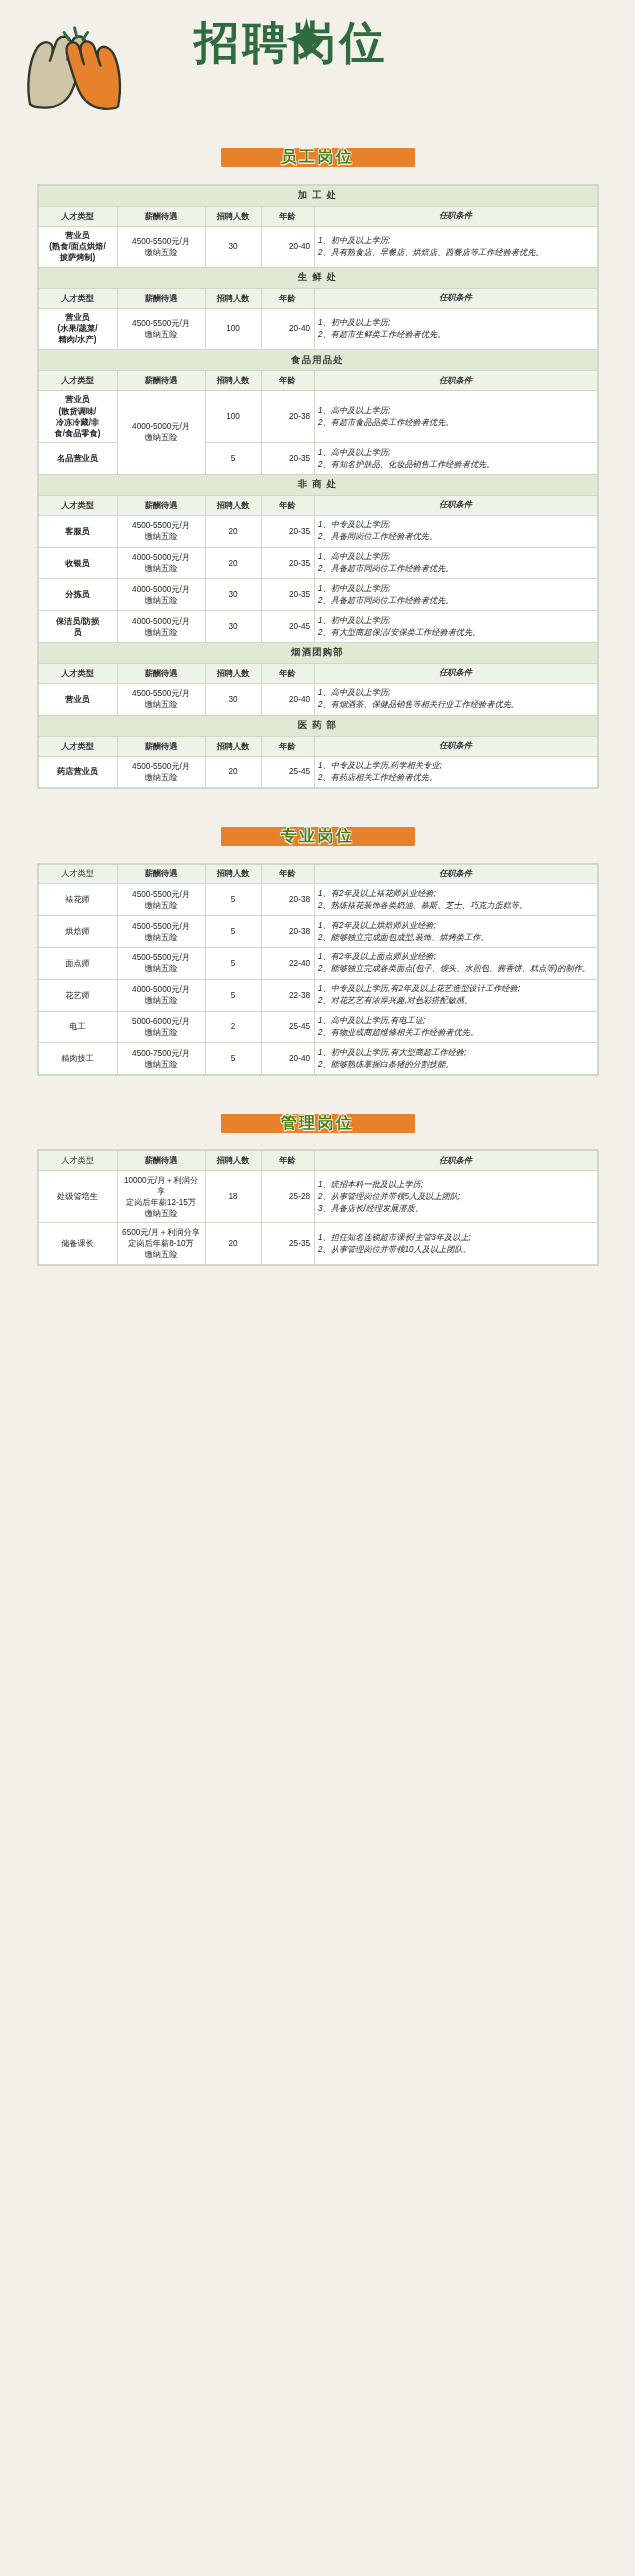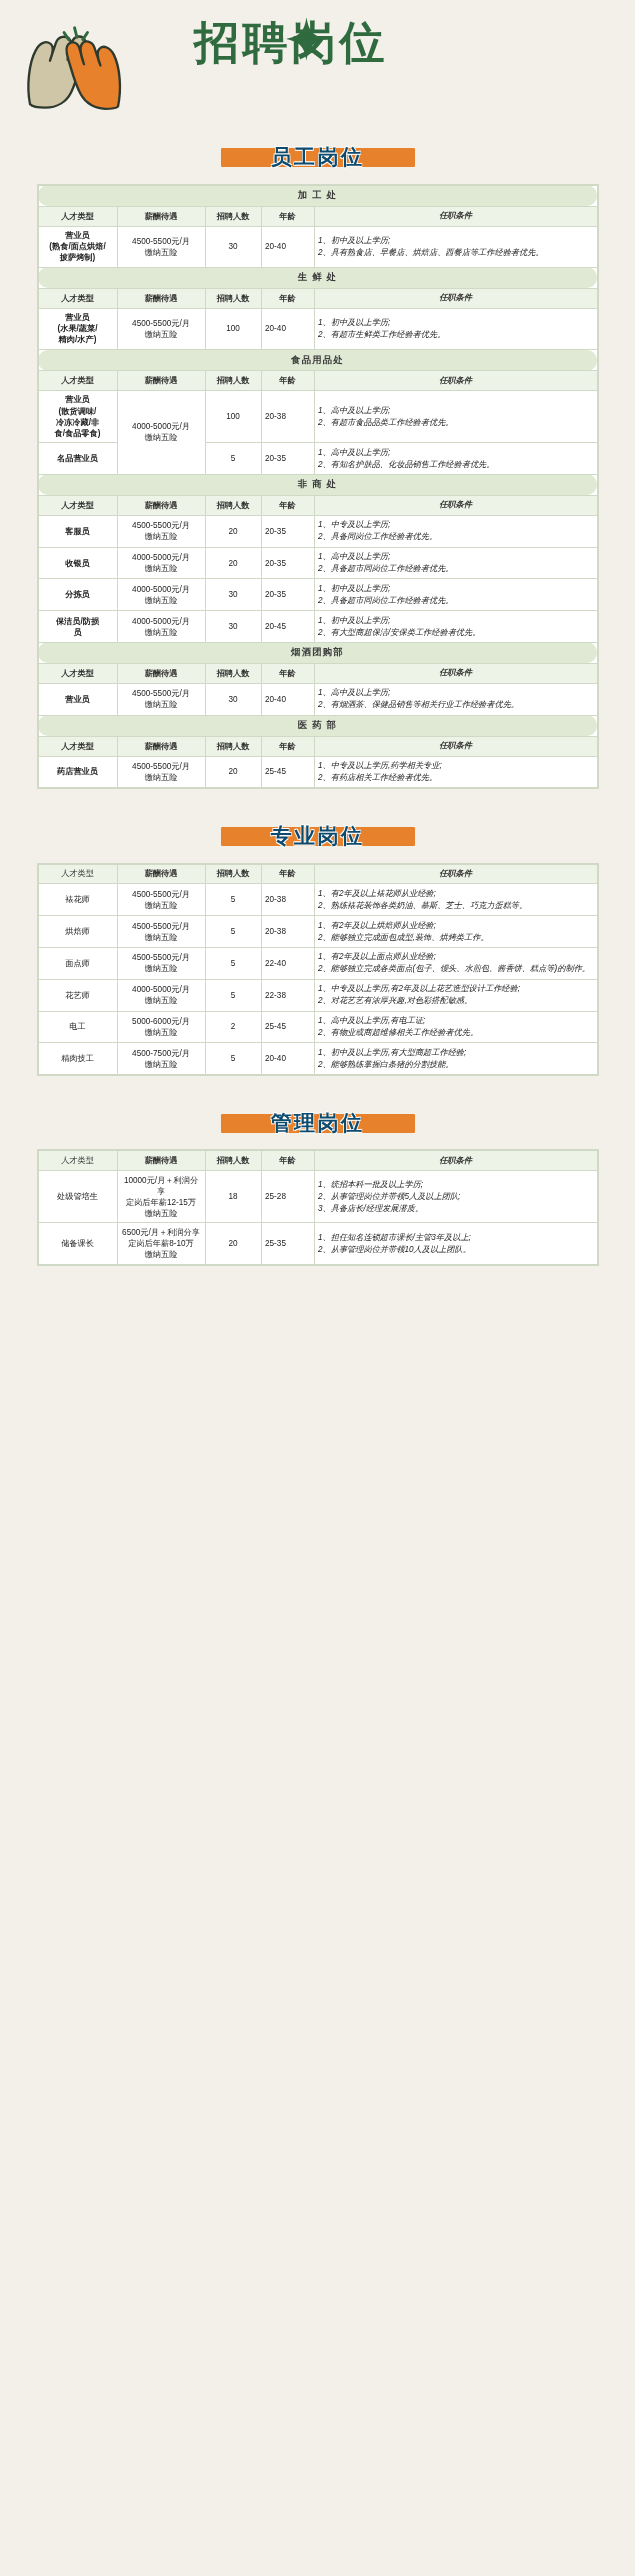--- a/index.html
+++ b/index.html
@@ -35,36 +35,36 @@
   .section-head {
     position:relative;
     width:194px; margin:15.3px auto 10.6px auto; height:32px;
   }
   .section-head .bar {
     position:absolute; left:0; top:7px; width:194px; height:19px;
     background:#e8812b; border-radius:1.2px;
   }
   .section-head .txt {
     position:relative; z-index:2;
-    text-align:center; font-size:21px; font-weight:bold;
-    color:#0c4a6e; line-height:32px; letter-spacing:2.4px;
+    text-align:center; font-size:16px; font-weight:bold;
+    color:#4d7c0f; line-height:32px; letter-spacing:2.4px;
     font-family:"DejaVu Sans","Liberation Sans",sans-serif;
     text-shadow: 0.6px 0.6px 0 #fff, -0.6px -0.6px 0 #fff, 0.6px -0.6px 0 #fff, -0.6px 0.6px 0 #fff;
   }
 
   
   .table-wrap { width:562px; margin:0 auto; border:0.6px solid #cfd9c6; background:#fff; }
   table.jobs { width:100%; border-collapse:collapse; font-size:8.2px; }
   table.jobs td, table.jobs th { border:0.6px solid #cfd9c6; padding:3.5px 3.5px; vertical-align:middle; }
-  .grp { background:#dfe9d4; text-align:center; font-weight:bold; font-size:9.4px; color:#3a3a3a; padding:4.1px 0; letter-spacing:1.2px;border-radius:10px;}
+  .grp { background:#dfe9d4; text-align:center; font-weight:bold; font-size:9.4px; color:#3a3a3a; padding:4.1px 0; letter-spacing:1.2px;}
   .hdr td { background:#eef3e7; text-align:center; font-weight:bold; font-size:8.2px; color:#333; padding:3.5px 0; }
   .c-type { width:79px; text-align:center; line-height:1.35; }
   .c-pay  { width:88px; text-align:center; line-height:1.35; }
   .c-num  { width:56px;  text-align:center; }
-  .c-age  { width:53px;  text-align:left; }
+  .c-age  { width:53px;  text-align:right; }
   .c-cond { text-align:left; line-height:1.45; padding-left:5.9px;font-style:italic; }
   .bold { font-weight:bold; }
   .pro td, .mgr td { font-size:8.2px; }
   .pro .c-type, .mgr .c-type { font-weight:normal; }
   .spacer { height:15.3px; }
   .bottom-pad { height:5.9px; }
 </style>
 </head>
 <body>
 

